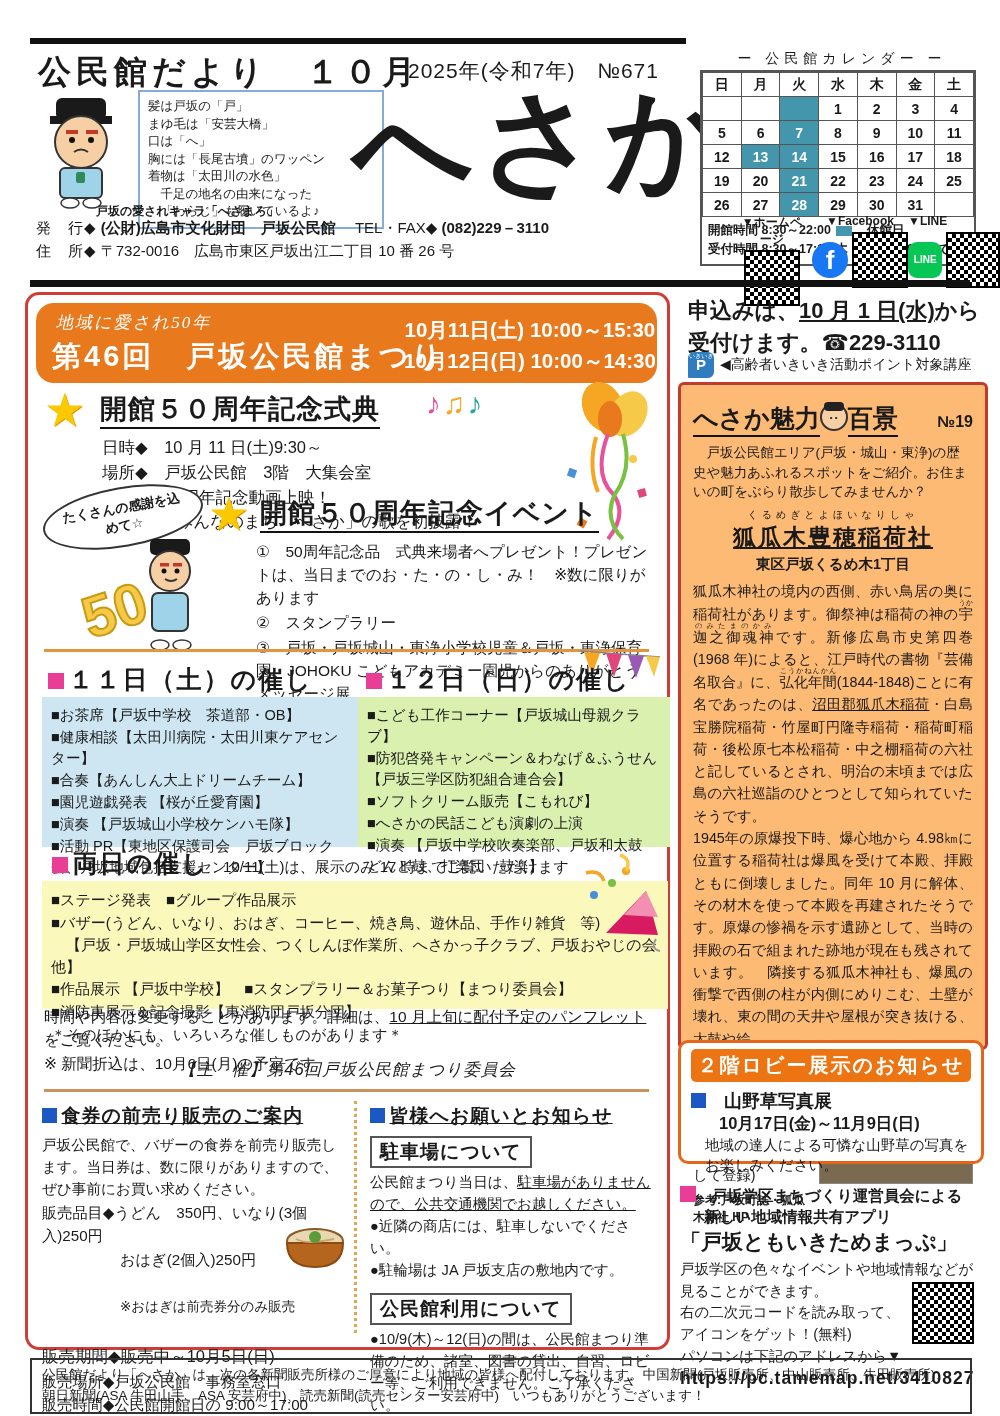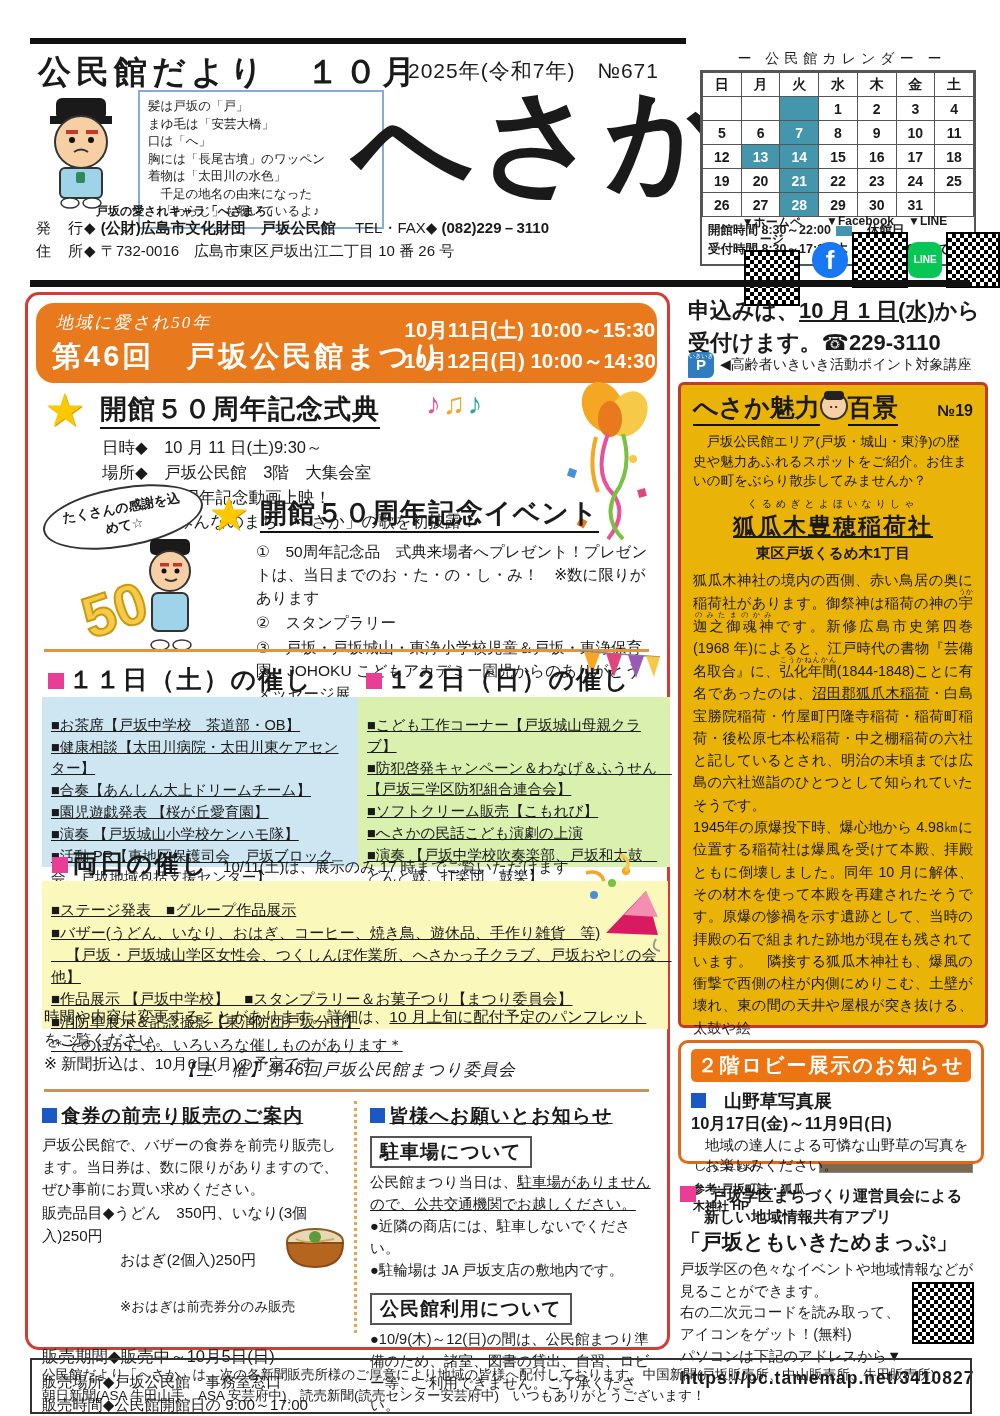--- a/index.html
+++ b/index.html
@@ -29,21 +29,21 @@
   .pub .lbl{letter-spacing:1px;}
   .qr{width:52px;height:52px;border:2px solid #000;background:repeating-conic-gradient(#000 0% 25%, #fff 0% 50%) 0 0/8px 8px;}
   .qr-label{font-size:12px;font-weight:bold;text-align:center;}
   .fb-icon{width:36px;height:36px;border-radius:50%;background:#1877f2;color:#fff;font-weight:bold;font-size:26px;text-align:center;line-height:36px;}
   .line-icon{width:36px;height:36px;border-radius:9px;background:#06c755;color:#fff;font-weight:bold;font-size:10px;text-align:center;line-height:36px;}
   
   .apply{font-size:22px;font-weight:bold;line-height:1.45;}
   .ikiiki-icon{width:26px;height:26px;border-radius:6px 6px 6px 1px;background:#2f7dc0;color:#fff;display:inline-block;text-align:center;position:relative;}
   .ikiiki-icon .p{font-size:15px;font-weight:bold;line-height:26px;}
   .ikiiki-icon .t{position:absolute;left:1px;top:1px;font-size:6px;line-height:1.1;text-align:left;}
-  .hyakkei{border:3px solid #c2392e;border-radius:6px;background:#eab308;padding:6px 12px;}
+  .hyakkei{border:3px solid #c2392e;border-radius:6px;background:#fdba74;padding:17px 12px;}
   .hk-title{font-size:25px;font-weight:bold;border-bottom:2px solid #111;display:inline-block;}
   .hk-no{font-size:16px;font-weight:bold;}
   .hk-intro{font-size:13.5px;line-height:1.45;margin-top:6px;}
   .hk-furi{font-size:10px;letter-spacing:4px;text-align:center;margin-top:6px;}
   .hk-shrine{font-size:23px;font-weight:bold;text-align:center;text-decoration:underline;letter-spacing:2px;}
   .hk-addr{font-size:14.5px;font-weight:bold;text-align:center;margin:2px 0 6px;}
   .hk-body{font-size:14.3px;line-height:1.56;text-align:justify;}
   .face-icon{display:inline-block;width:24px;height:24px;border-radius:50%;background:#f6cfa4;border:2px solid #333;position:relative;vertical-align:-4px;}
   .face-icon:before{content:"";position:absolute;left:2px;right:2px;top:-3px;height:9px;background:#222;border-radius:4px;}
   .face-icon:after{content:"• •";position:absolute;left:0;right:0;top:8px;font-size:8px;text-align:center;color:#222;}
@@ -65,21 +65,21 @@
   .star{color:#fcc800;font-size:46px;line-height:1;text-shadow:1px 1px 0 #e09c00;}
   .sec-title{font-size:27px;font-weight:bold;border-bottom:2.5px solid #111;display:inline-block;letter-spacing:1px;}
   .cer-lines{font-size:16.5px;line-height:1.5;}
   .notes-ill{font-size:30px;letter-spacing:2px;}
   .bubble{border:2px solid #333;border-radius:50%;padding:10px 14px;font-size:13px;font-weight:bold;text-align:center;transform:rotate(-10deg);background:#fff;}
   .ev-items{font-size:15.5px;line-height:1.48;}
   .ev-items div{margin-bottom:2px;}
   .hr-orange{background:#e2953c;height:3px;}
   .hr-tan{background:#c8935a;height:3px;}
   .day-head{font-size:25px;font-weight:bold;letter-spacing:2px;}
-  .evbox{font-size:14.6px;line-height:1.44;padding:18px 9px;text-decoration:underline;}
+  .evbox{font-size:14.6px;line-height:1.44;padding:8px 9px;}
   .evbox div{margin-bottom:1px;}
   .box-blue{background:#cde6f2;}
   .box-green{background:#d9f0ae;}
   .box-yellow{background:#fbf8bb;}
   .both-note{font-size:15px;}
   .notice{font-size:15.5px;line-height:1.5;}
   .organizer{font-size:16.5px;text-align:center;letter-spacing:1px;}
   .col-head{font-size:19px;font-weight:bold;text-decoration:underline;letter-spacing:1px;}
   .tk-body{font-size:14.6px;line-height:1.5;}
   .tk-line{font-size:15.2px;line-height:1.55;}
@@ -270,21 +270,21 @@
         </svg>
       </div>
     </div>
   </div>
 
   <div class="abs lobby" style="left:678px;top:1040px;width:280px;height:104px;">
     <div class="lobby-head">２階ロビー展示のお知らせ</div>
     <div style="margin-top:7px;font-size:18px;font-weight:bold;">
       <span class="sq-blue"></span>　<span>山野草写真展</span>
     </div>
-    <div style="font-size:16.5px;font-weight:bold;">10月17日(金)～11月9日(日)</div>
+    <div style="margin-left:28px;font-size:16.5px;font-weight:bold;">10月17日(金)～11月9日(日)</div>
     <div style="margin-left:14px;font-size:14.5px;line-height:1.4;">
       <span>地域の達人による可憐な山野草の写真を</span><br><span>お楽しみください。</span>
     </div>
   </div>
 
   <div class="abs" style="left:680px;top:1186px;width:300px;">
     <div class="tm-small"><span class="sq-pink"></span>　<span>戸坂学区まちづくり運営員会による</span></div>
     <div class="tm-small" style="margin-left:24px;">新しい地域情報共有アプリ</div>
     <div class="tm-app">「戸坂ともいきためまっぷ」</div>
     <div class="tm-desc" style="margin-top:3px;">

